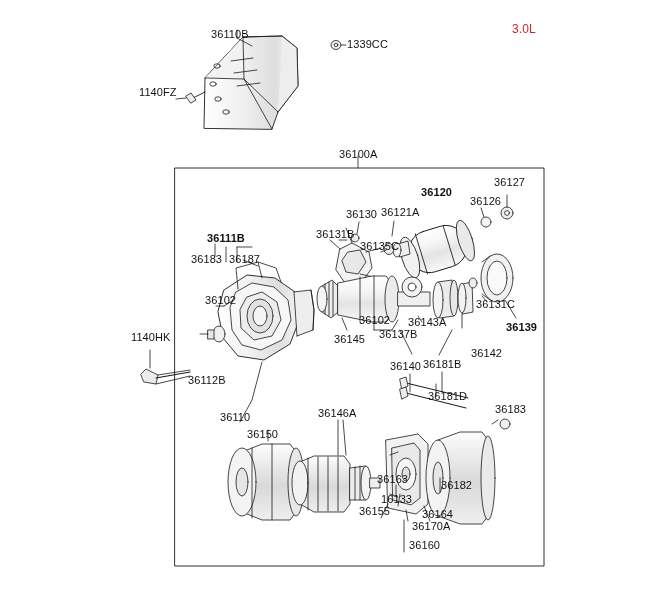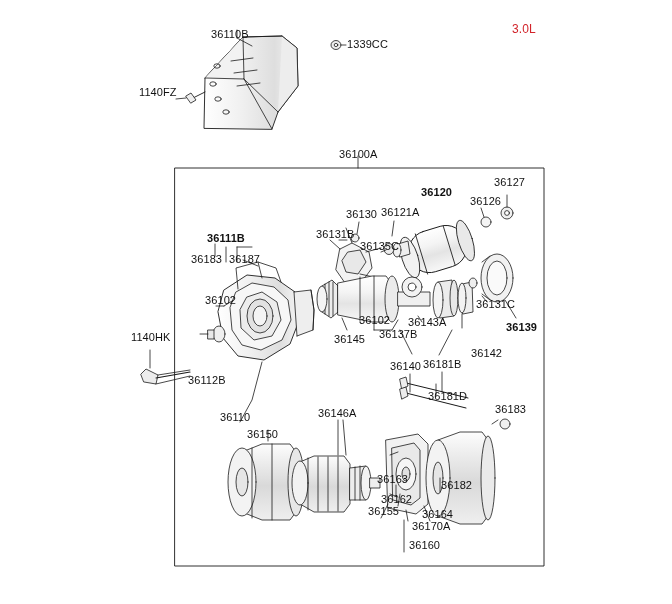--- a/index.html
+++ b/index.html
@@ -262,19 +262,19 @@
   <div class="lbl" style="left:390px; top:360px;">36140</div>
   <div class="lbl" style="left:423px; top:358px;">36181B</div>
   <div class="lbl" style="left:428px; top:370px;margin-top:20px;">36181D</div>
   <div class="lbl" style="left:188px; top:374px;">36112B</div>
   <div class="lbl" style="left:220px; top:411px;">36110</div>
   <div class="lbl" style="left:318px; top:407px;">36146A</div>
   <div class="lbl" style="left:495px; top:403px;">36183</div>
   <div class="lbl" style="left:247px; top:428px;">36150</div>
   <div class="lbl" style="left:441px; top:479px;">36182</div>
   <div class="lbl" style="left:377px; top:473px;">36163</div>
-  <div class="lbl" style="left:381px; top:493px;">36162</div>
-  <div class="lbl" style="left:368px; top:505px;">36155</div>
+  <div class="lbl" style="left:381px; top:493px;">16133</div>
+  <div class="lbl" style="left:359px; top:505px;">36155</div>
   <div class="lbl" style="left:389px; top:508px;padding-left:33px;">36164</div>
   <div class="lbl" style="left:412px; top:520px;">36170A</div>
   <div class="lbl" style="left:382px; top:539px;margin-left:27px;">36160</div>
 
 </div>
 
 </body></html>

